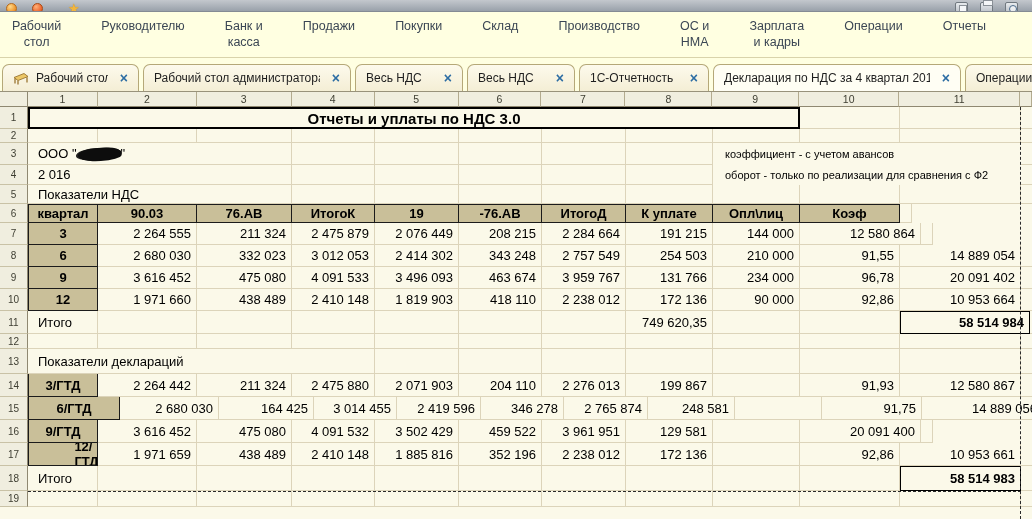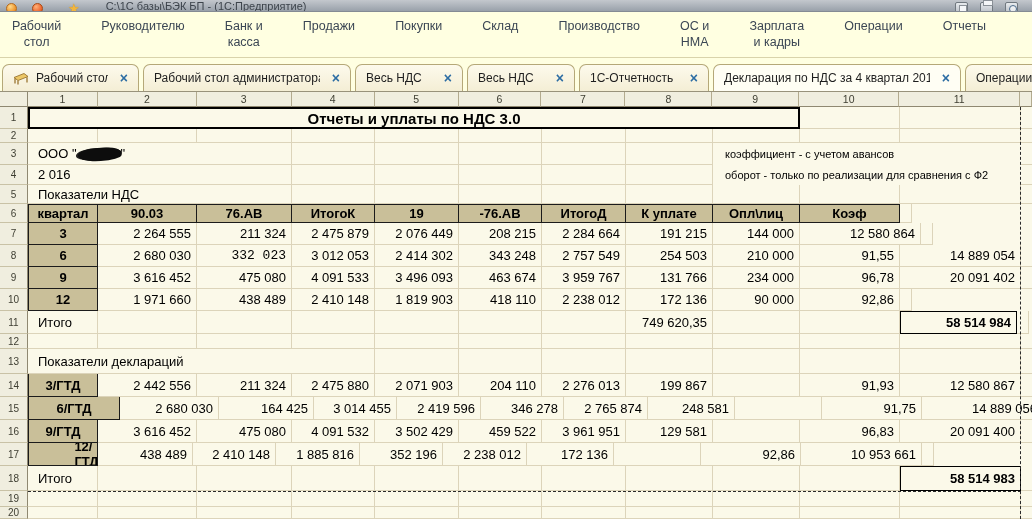--- a/index.html
+++ b/index.html
@@ -71,21 +71,20 @@
   .hdash{position:absolute;left:28px;top:399px;width:993px;border-top:1px dashed #2a2a2a;}
 </style>
 </head>
 <body>
 
 <div id="app">
   <div class="titlebar">
     <span class="circ"></span>
     <span class="circ c2"></span>
     <span class="star">★</span>
-    <span class="wtitle">С:\1С базы\БЭК БП -  (1С:Предприятие)</span>
     <span class="tbicons">
       <span class="ticon save"></span>
       <span class="ticon print"></span>
       <span class="ticon prev"></span>
     </span>
   </div>
   <div class="menubar" id="menubar">
       <div class="mi">Рабочий
 стол</div>
       <div class="mi">Руководителю</div>
@@ -240,21 +239,21 @@
           <div class="cell num" style="width: 84px;">2 284 664</div>
           <div class="cell num" style="width: 87px;">191 215</div>
           <div class="cell num" style="width: 87px;">144 000</div>
           <div class="cell num" style="width: 121px;">12 580 864</div>
           <div class="cell" style="width: 12px;"></div>
         </div>
         <div class="grow" style="height: 22px;">
           <div class="rowhdr">8</div>
           <div class="cell qtr" style="width: 70px;">6</div>
           <div class="cell num" style="width: 99px;">2 680 030</div>
-          <div class="cell num" style="width: 95px; font-family: Liberation Mono, monospace;">332 023</div>
+          <div class="cell num" style="width: 95px;">332 023</div>
           <div class="cell num" style="width: 83px;">3 012 053</div>
           <div class="cell num" style="width: 84px;">2 414 302</div>
           <div class="cell num" style="width: 83px;">343 248</div>
           <div class="cell num" style="width: 84px;">2 757 549</div>
           <div class="cell num" style="width: 87px;">254 503</div>
           <div class="cell num" style="width: 87px;">210 000</div>
           <div class="cell num" style="width: 100px;">91,55</div>
           <div class="cell num" style="width: 121px;">14 889 054</div>
           <div class="cell" style="width: 12px;"></div>
         </div>
@@ -278,35 +277,36 @@
           <div class="cell qtr" style="width: 70px;">12</div>
           <div class="cell num" style="width: 99px;">1 971 660</div>
           <div class="cell num" style="width: 95px;">438 489</div>
           <div class="cell num" style="width: 83px;">2 410 148</div>
           <div class="cell num" style="width: 84px;">1 819 903</div>
           <div class="cell num" style="width: 83px;">418 110</div>
           <div class="cell num" style="width: 84px;">2 238 012</div>
           <div class="cell num" style="width: 87px;">172 136</div>
           <div class="cell num" style="width: 87px;">90 000</div>
           <div class="cell num" style="width: 100px;">92,86</div>
+          <div class="cell num" style="width: 121px;">10 953 664</div>
           <div class="cell" style="width: 12px;"></div>
         </div>
         <div class="grow" style="height: 23px;">
           <div class="rowhdr">11</div>
           <div class="cell lbl" style="width: 70px;">Итого</div>
           <div class="cell" style="width: 99px;"></div>
           <div class="cell" style="width: 95px;"></div>
           <div class="cell" style="width: 83px;"></div>
           <div class="cell" style="width: 84px;"></div>
           <div class="cell" style="width: 83px;"></div>
           <div class="cell" style="width: 84px;"></div>
           <div class="cell num" style="width: 87px;">749 620,35</div>
           <div class="cell" style="width: 87px;"></div>
           <div class="cell" style="width: 100px;"></div>
-          <div class="cell num totalbox" style="width: 117px; text-align: right;">58 514 984</div>
+          <div class="cell num totalbox" style="width: 130px; text-align: right;">58 514 984</div>
           <div class="cell" style="width: 12px;"></div>
         </div>
         <div class="grow" style="height: 15px;">
           <div class="rowhdr">12</div>
           <div class="cell" style="width: 70px;"></div>
           <div class="cell" style="width: 99px;"></div>
           <div class="cell" style="width: 95px;"></div>
           <div class="cell" style="width: 83px;"></div>
           <div class="cell" style="width: 84px;"></div>
           <div class="cell" style="width: 83px;"></div>
@@ -325,21 +325,21 @@
           <div class="cell" style="width: 84px;"></div>
           <div class="cell" style="width: 87px;"></div>
           <div class="cell" style="width: 87px;"></div>
           <div class="cell" style="width: 100px;"></div>
           <div class="cell" style="width: 121px;"></div>
           <div class="cell" style="width: 12px;"></div>
         </div>
         <div class="grow" style="height: 23px;">
           <div class="rowhdr">14</div>
           <div class="cell qtr" style="width: 70px;">3/ГТД</div>
-          <div class="cell num" style="width: 99px;">2 442 556</div>
+          <div class="cell num" style="width: 99px;">2 264 442</div>
           <div class="cell num" style="width: 95px;">211 324</div>
           <div class="cell num" style="width: 83px;">2 475 880</div>
           <div class="cell num" style="width: 84px;">2 071 903</div>
           <div class="cell num" style="width: 83px;">204 110</div>
           <div class="cell num" style="width: 84px;">2 276 013</div>
           <div class="cell num" style="width: 87px;">199 867</div>
           <div class="cell num" style="width: 87px;"></div>
           <div class="cell num" style="width: 100px;">91,93</div>
           <div class="cell num" style="width: 121px;">12 580 867</div>
           <div class="cell" style="width: 12px;"></div>
@@ -363,27 +363,27 @@
           <div class="rowhdr">16</div>
           <div class="cell qtr" style="width: 70px;">9/ГТД</div>
           <div class="cell num" style="width: 99px;">3 616 452</div>
           <div class="cell num" style="width: 95px;">475 080</div>
           <div class="cell num" style="width: 83px;">4 091 532</div>
           <div class="cell num" style="width: 84px;">3 502 429</div>
           <div class="cell num" style="width: 83px;">459 522</div>
           <div class="cell num" style="width: 84px; text-align: right;">3 961 951</div>
           <div class="cell num" style="width: 87px;">129 581</div>
           <div class="cell num" style="width: 87px;"></div>
-          <div class="cell num" style="width: 100px;">96,83</div>
           <div class="cell num" style="width: 121px;">20 091 400</div>
           <div class="cell" style="width: 12px;"></div>
         </div>
         <div class="grow" style="height: 23px;">
           <div class="rowhdr">17</div>
           <div class="cell qtr" style="width: 70px; padding-left: 47px;">12/ГТД</div>
+          <div class="cell num" style="width: 99px;">1 971 659</div>
           <div class="cell num" style="width: 95px;">438 489</div>
           <div class="cell num" style="width: 83px;">2 410 148</div>
           <div class="cell num" style="width: 84px;">1 885 816</div>
           <div class="cell num" style="width: 83px;">352 196</div>
           <div class="cell num" style="width: 84px;">2 238 012</div>
           <div class="cell num" style="width: 87px;">172 136</div>
           <div class="cell num" style="width: 87px;"></div>
           <div class="cell num" style="width: 100px;">92,86</div>
           <div class="cell num" style="width: 121px;">10 953 661</div>
           <div class="cell" style="width: 12px;"></div>
@@ -411,32 +411,17 @@
           <div class="cell" style="width: 83px;"></div>
           <div class="cell" style="width: 84px;"></div>
           <div class="cell" style="width: 83px;"></div>
           <div class="cell" style="width: 84px;"></div>
           <div class="cell" style="width: 87px;"></div>
           <div class="cell" style="width: 87px;"></div>
           <div class="cell" style="width: 100px;"></div>
           <div class="cell" style="width: 121px;"></div>
           <div class="cell" style="width: 12px;"></div>
         </div>
-        <div class="grow" style="height: 12px;">
-          <div class="rowhdr">20</div>
-          <div class="cell" style="width: 70px;"></div>
-          <div class="cell" style="width: 99px;"></div>
-          <div class="cell" style="width: 95px;"></div>
-          <div class="cell" style="width: 83px;"></div>
-          <div class="cell" style="width: 84px;"></div>
-          <div class="cell" style="width: 83px;"></div>
-          <div class="cell" style="width: 84px;"></div>
-          <div class="cell" style="width: 87px;"></div>
-          <div class="cell" style="width: 87px;"></div>
-          <div class="cell" style="width: 100px;"></div>
-          <div class="cell" style="width: 121px;"></div>
-          <div class="cell" style="width: 12px;"></div>
-        </div>
       </div>
     <div class="vdash"></div>
     <div class="hdash"></div>
   </div>
 </div>
 
 </body></html>

